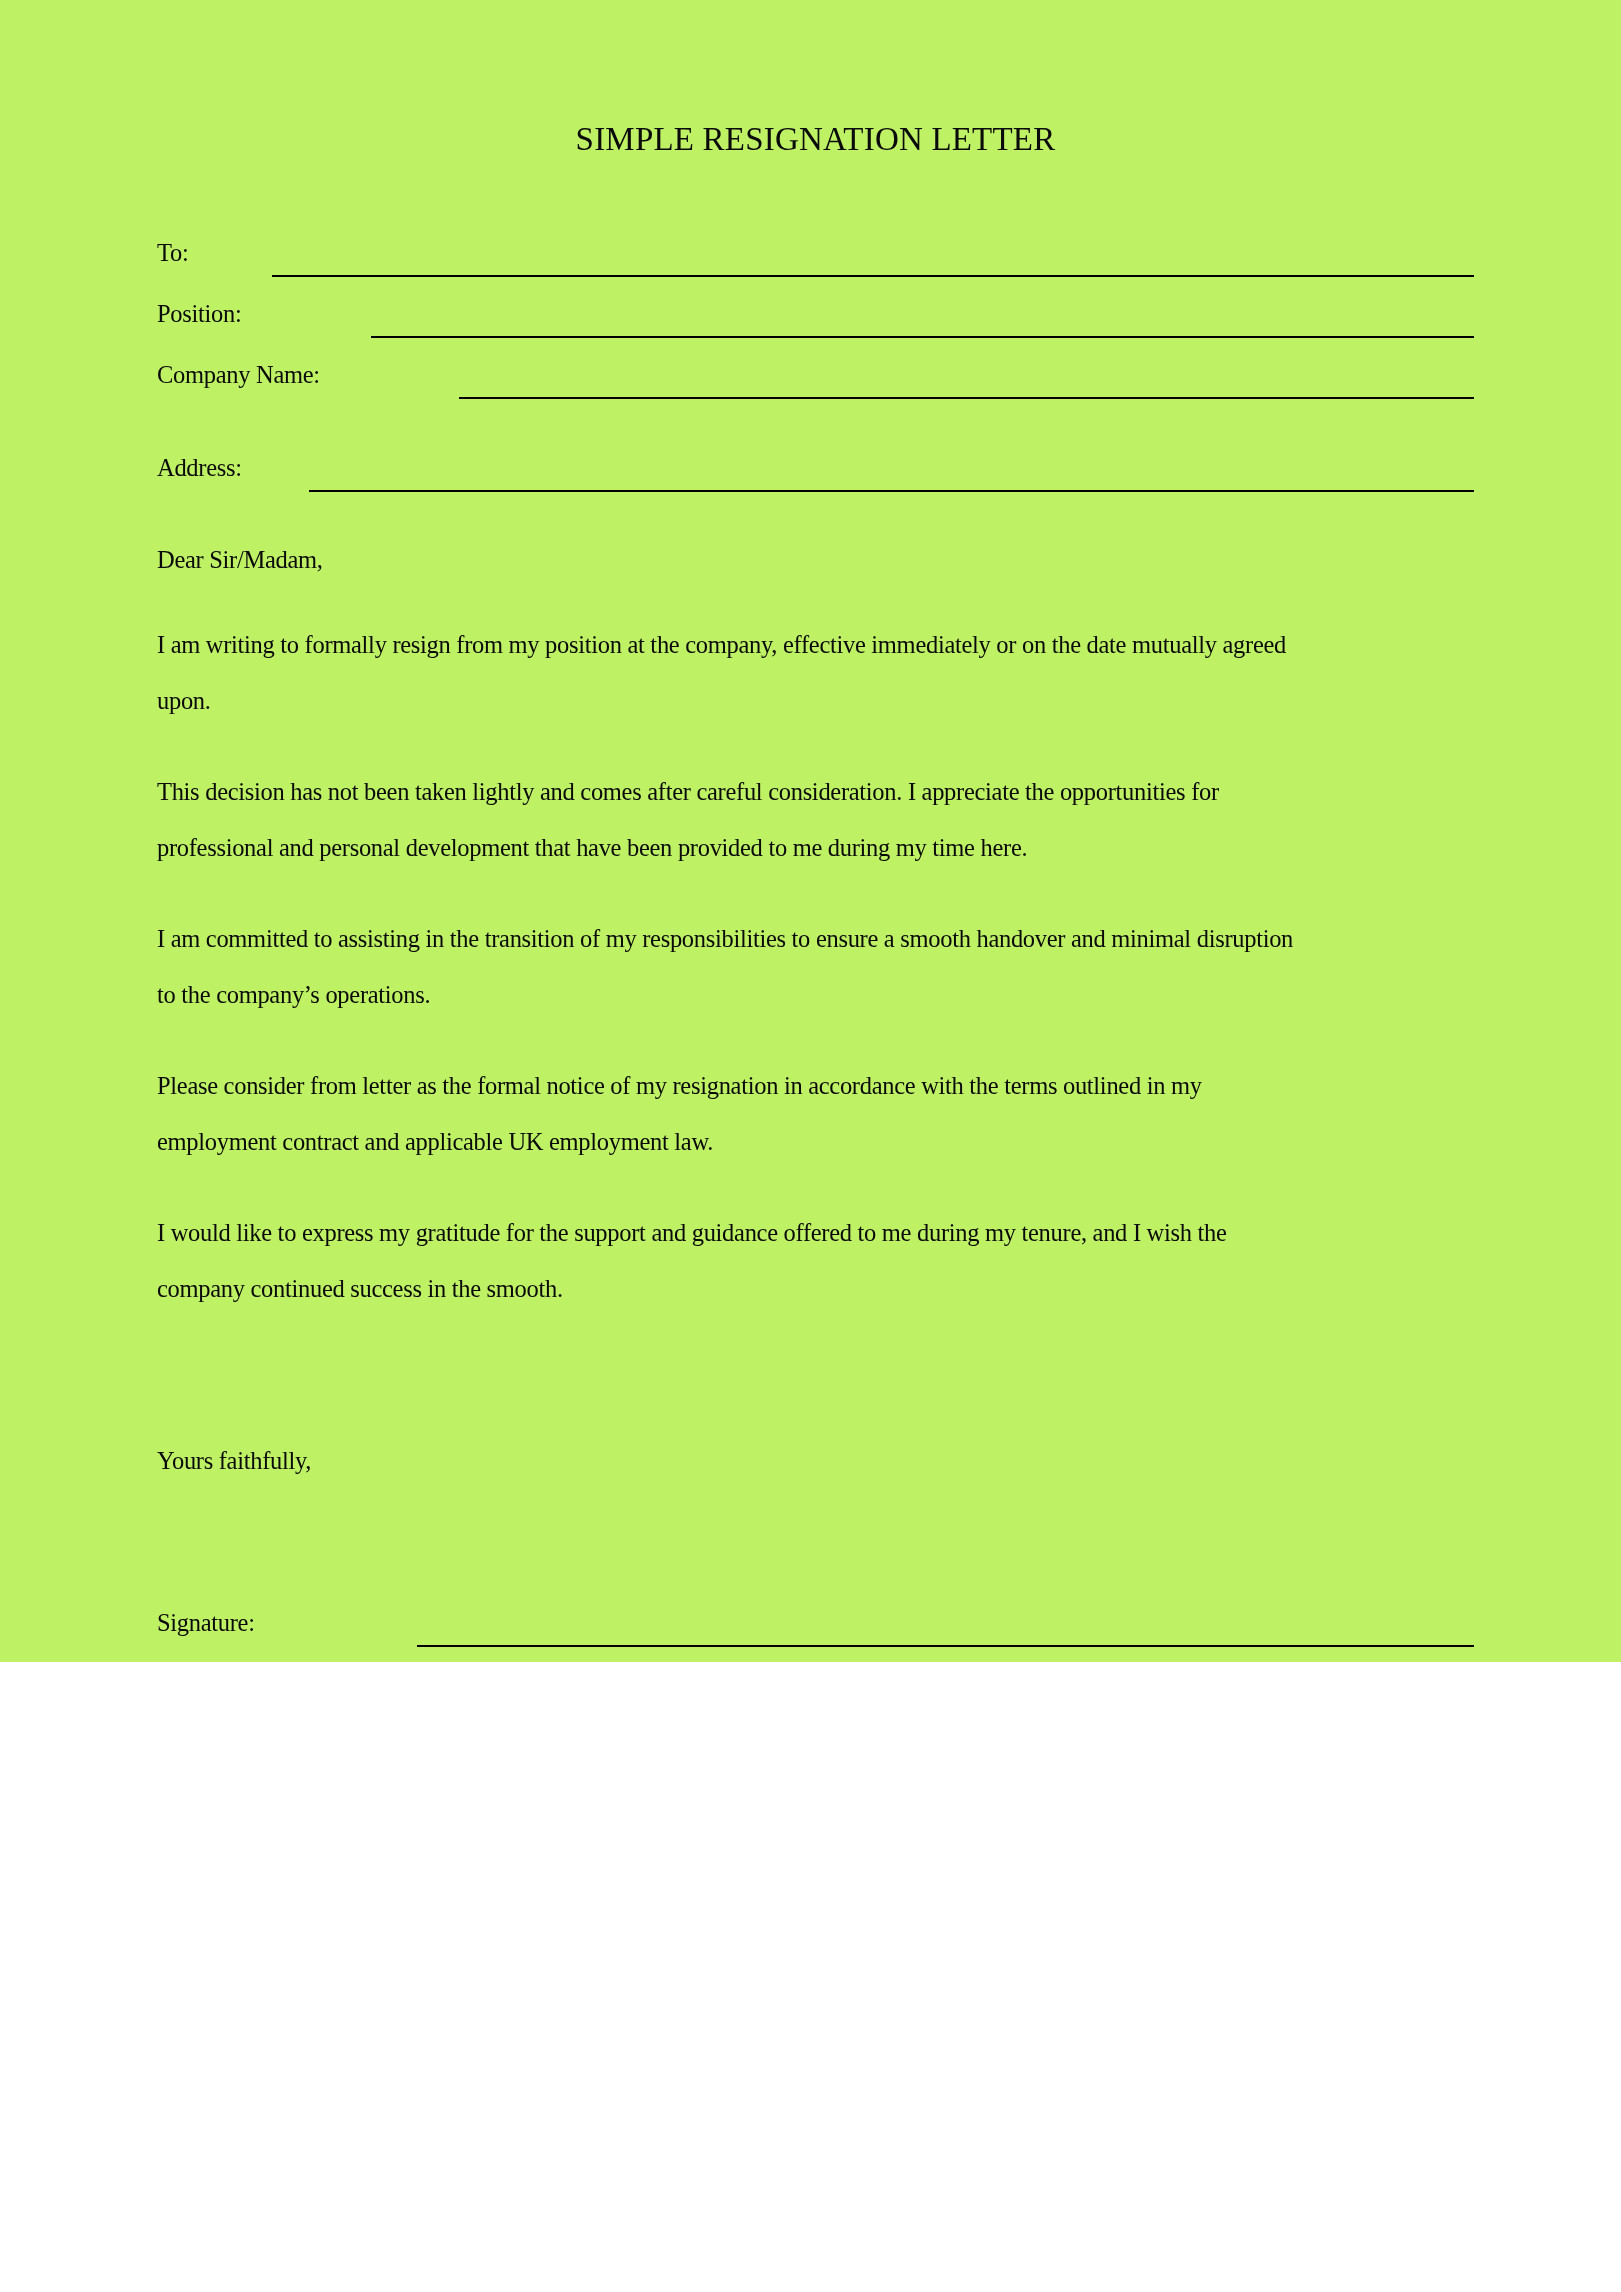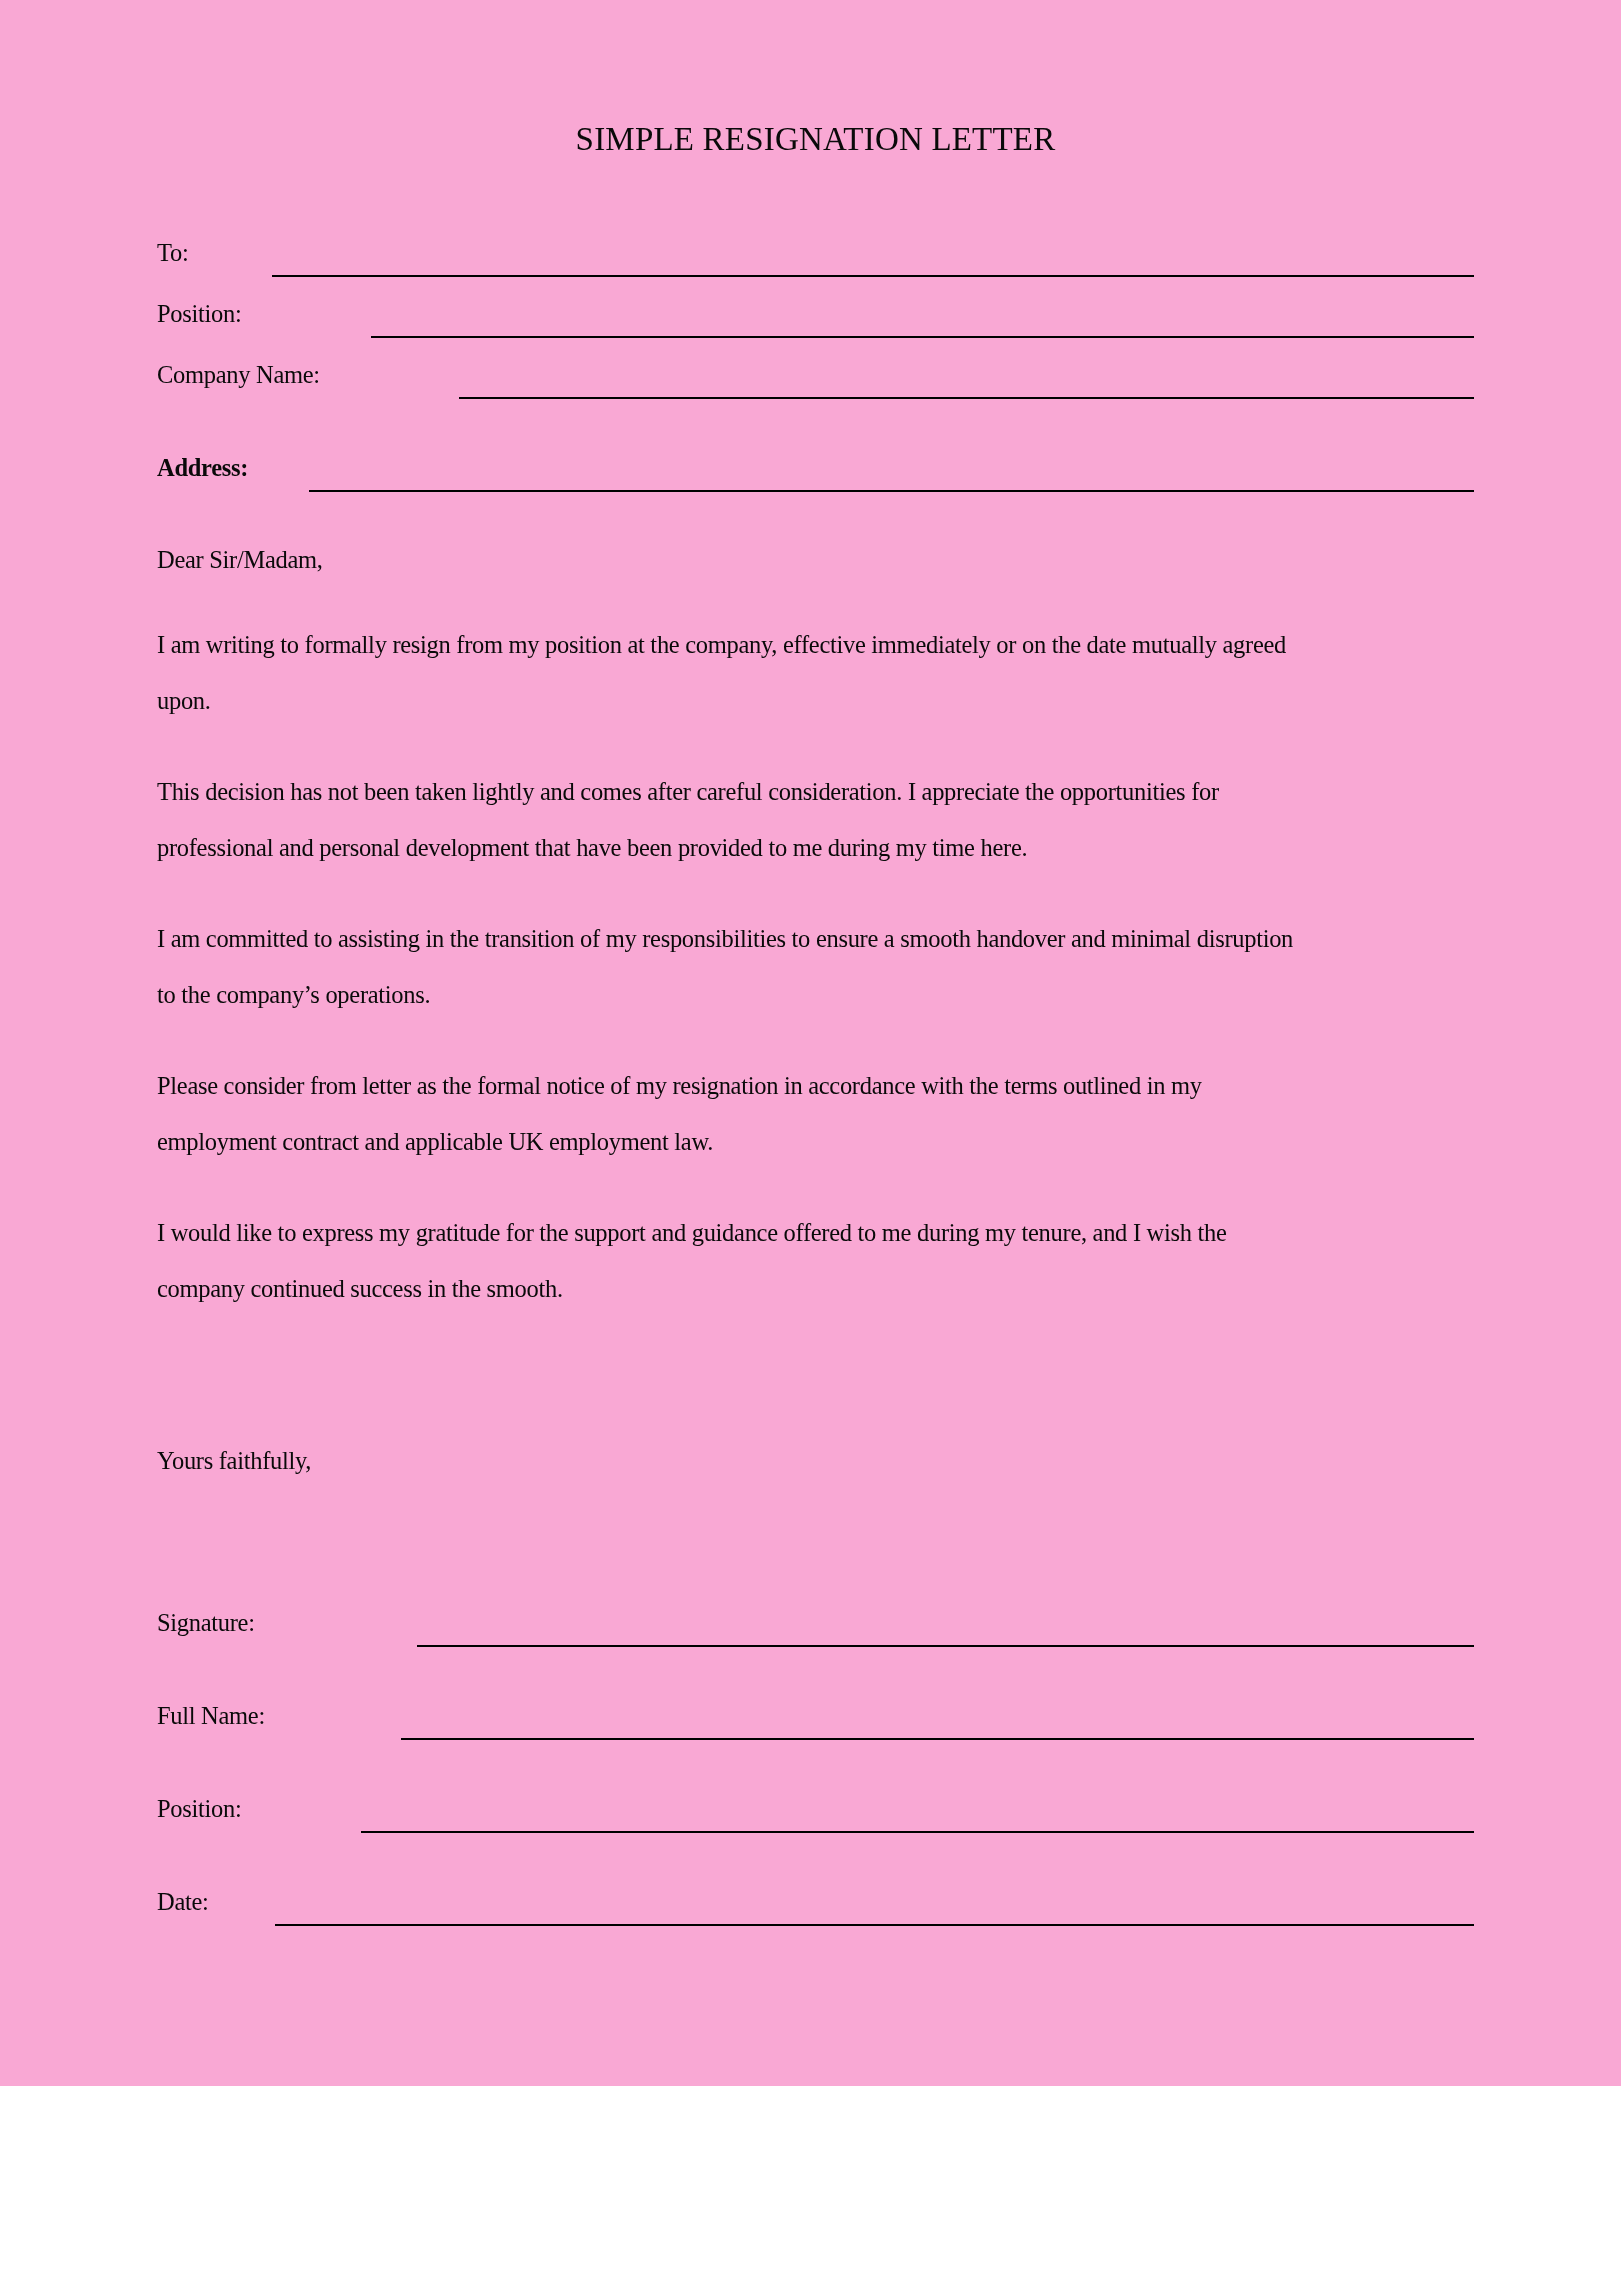--- a/index.html
+++ b/index.html
@@ -3,24 +3,24 @@
 <meta charset="utf-8">
 <style>
   html, body {
     margin: 0;
     padding: 0;
     background: #ffffff;
   }
   .page {
     position: relative;
     width: 1621px;
-    height: 2086px;
+    height: 1662px;
     box-sizing: border-box;
     padding: 0 147px 0 157px;
-    background: #f9a8d4;
+    background: #bef264;
     color: #0a0a0a;
     font-family: "Liberation Serif", "DejaVu Serif", serif;
     font-size: 24.5px;
     letter-spacing: -0.3px;
     overflow: hidden;
   }
   .doc-title {
     margin: 0;
     padding-top: 120px;
     line-height: 39px;
@@ -54,21 +54,21 @@
   .field-value {
     display: inline-block;
     padding-left: 7.8px;
     line-height: 29px;
     white-space: nowrap;
   }
   
   .lw-to        { width: 115px; }
   .lw-pos       { width: 214px; }
   .lw-company   { width: 292px; }
-  .lw-address   { width: 152px; font-weight: bold; }
+  .lw-address   { width: 152px; }
   .lw-signature { width: 250px; }
   .lw-fullname  { width: 234px; }
   .lw-pos2      { width: 194px; }
   .lw-date      { width: 118px; }
 
   .salutation {
     margin-top: 63px;
     line-height: 29px;
     white-space: nowrap;
   }

